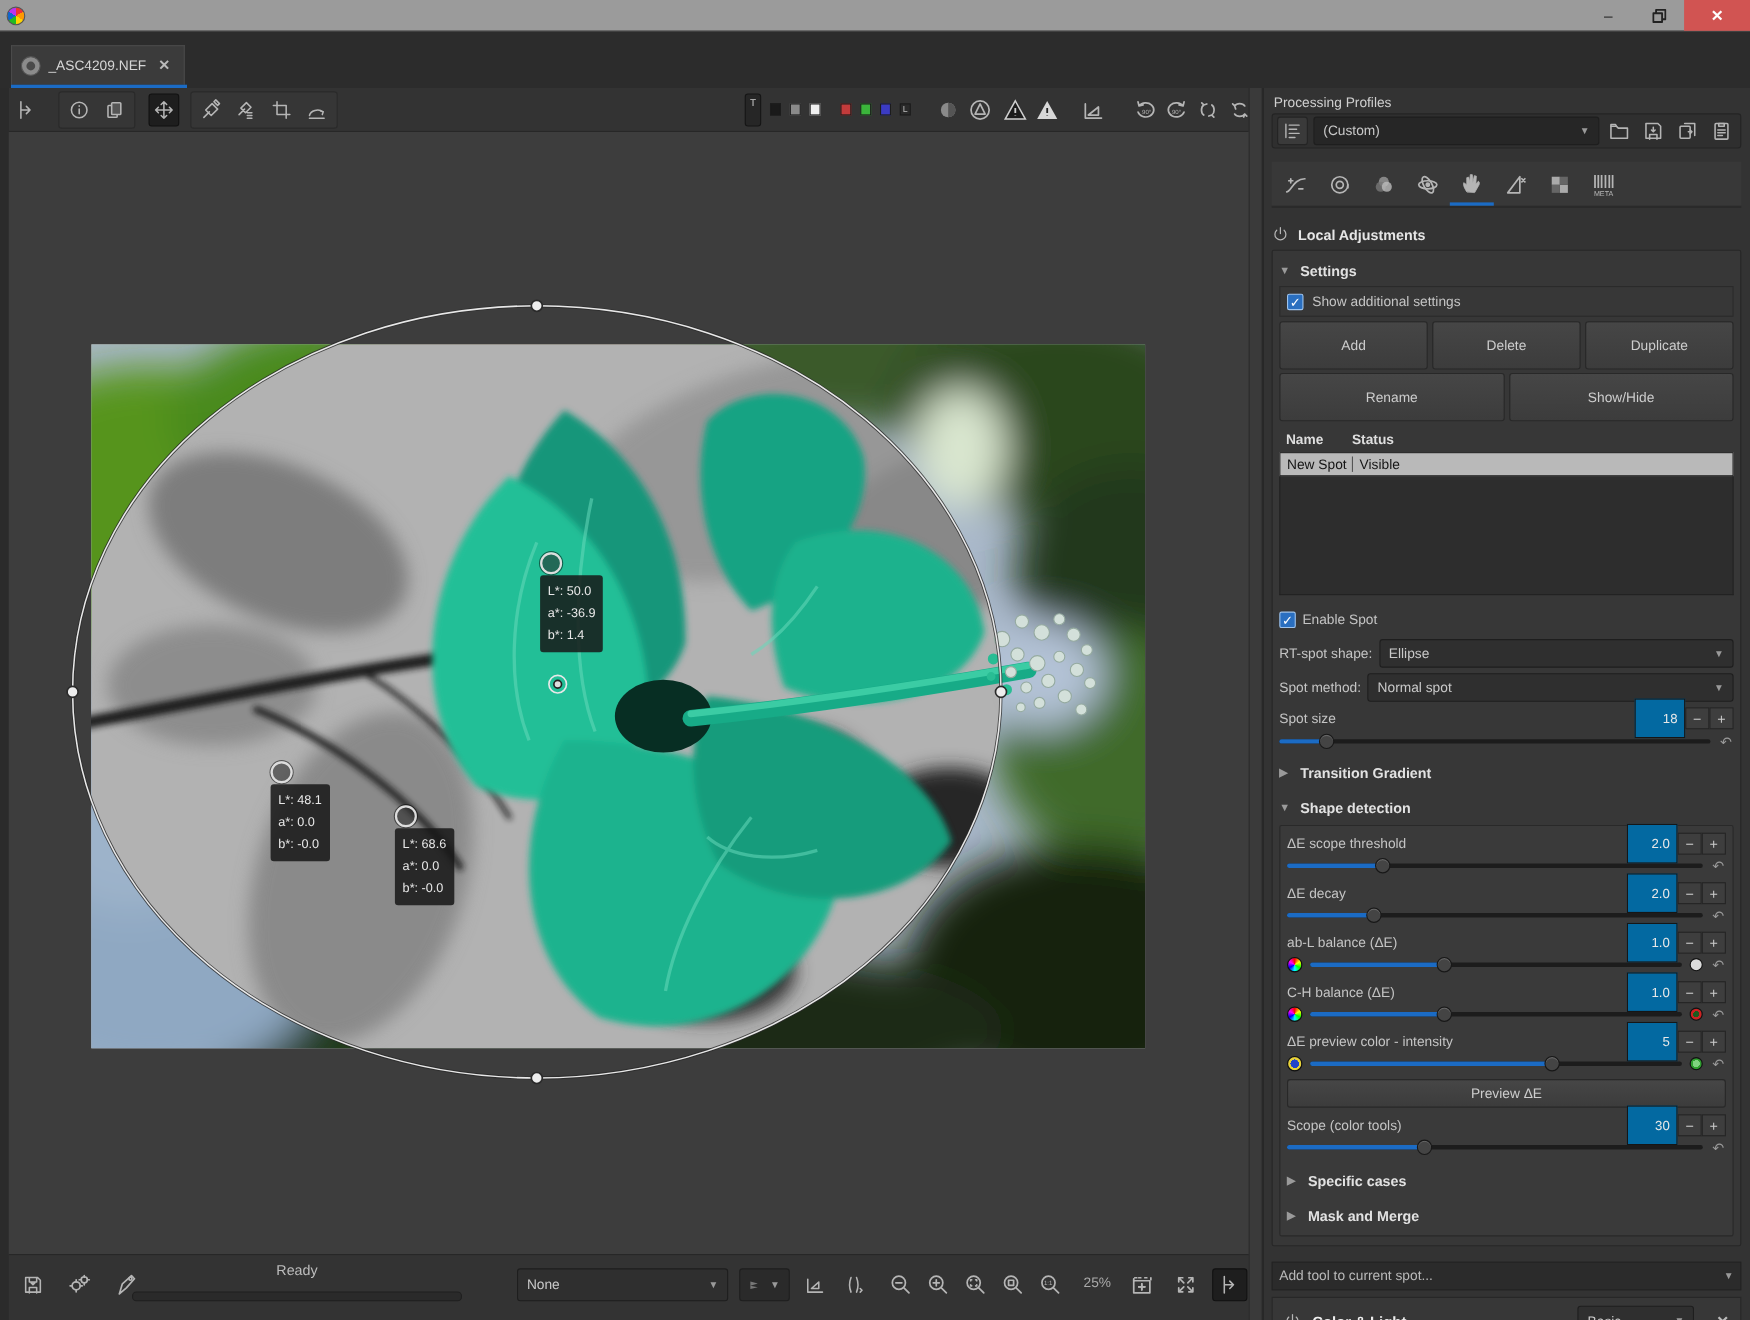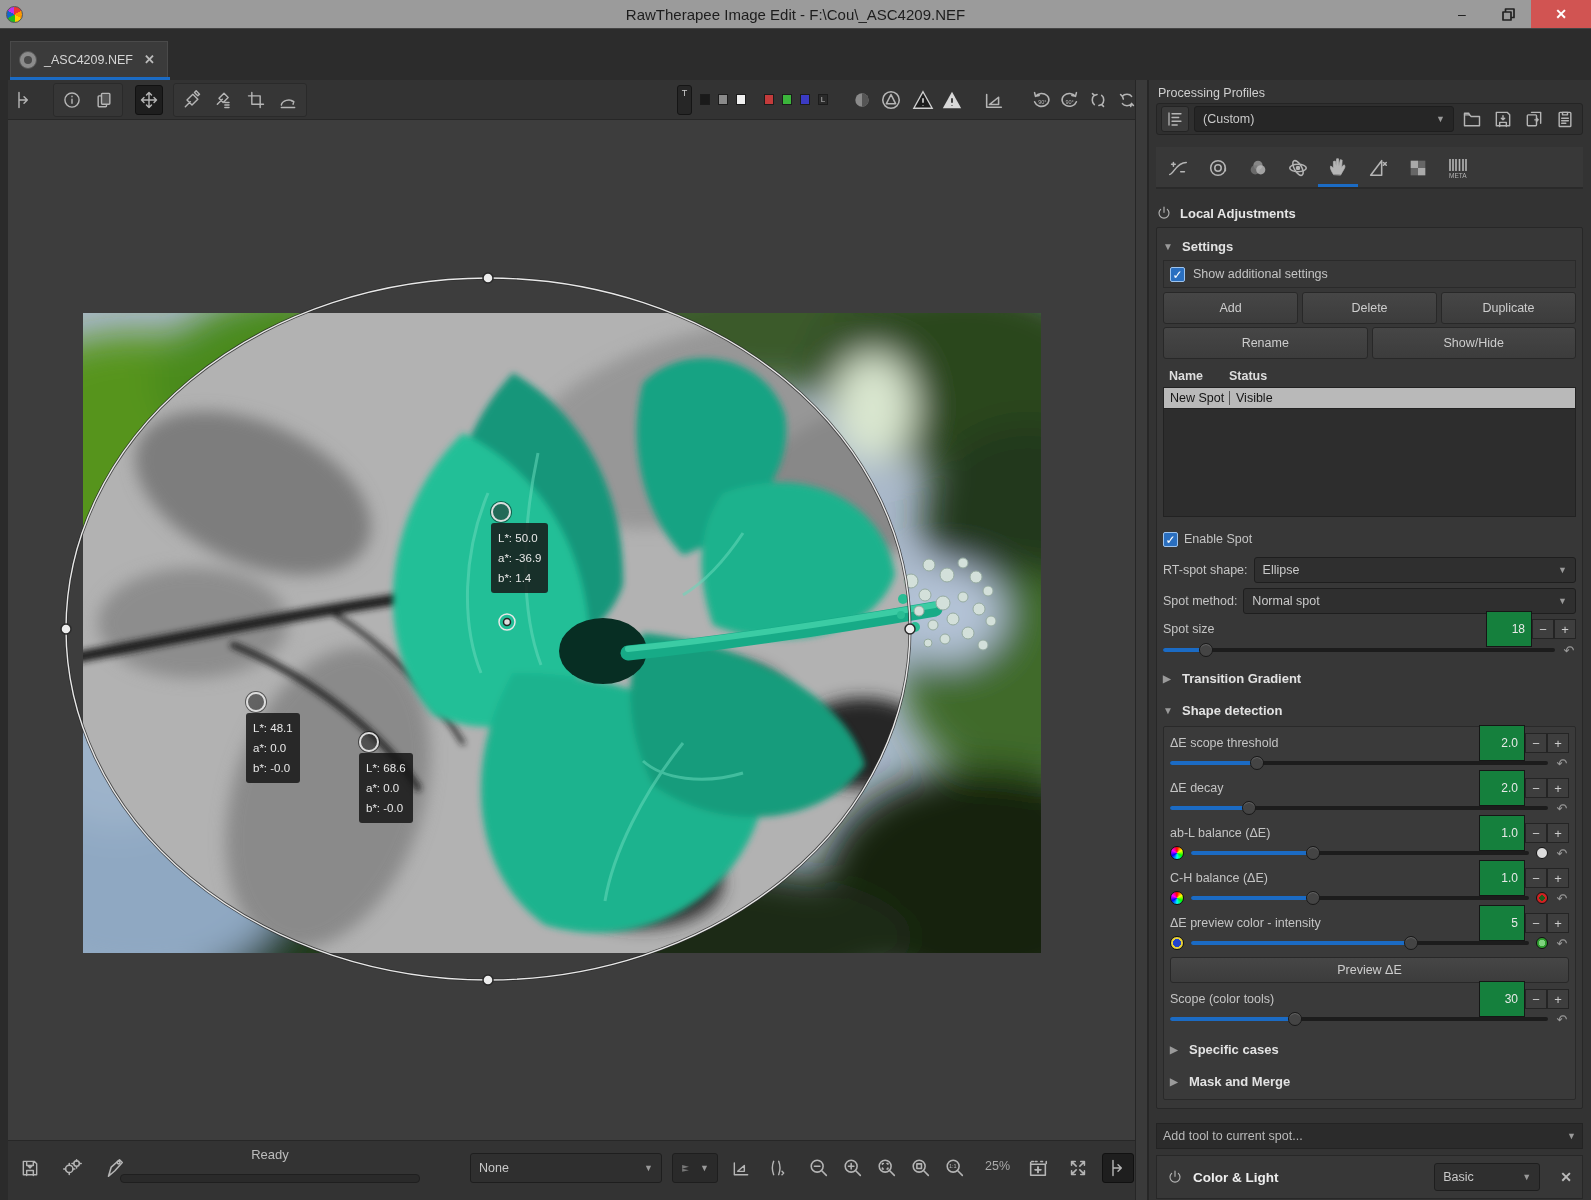--- a/index.html
+++ b/index.html
@@ -77,29 +77,29 @@
   .ttab.active { border-bottom:3px solid #1b6bc4; }
   .la-header { display:flex; align-items:flex-end; gap:8px; height:26px; margin-top:6px; font-weight:bold; color:#e6e6e6; font-size:13px;}
   .frame { border:1px solid #272727; background:#373737; border-radius:2px; margin-top:6px; padding:6px 6px 8px 6px; }
   .subframe { border:1px solid #292929; background:#3a3a3a; border-radius:2px; padding:4px 6px 6px 6px; margin-top:4px;}
   .expander { display:flex; align-items:center; gap:9px; height:24px; font-weight:bold; color:#e2e2e2; font-size:13px; }
   .exp-arrow { color:#9a9a9a; font-size:10px; width:10px; }
   .cb-box { display:flex; align-items:center; gap:8px; height:28px; border:1px solid #2a2a2a; padding:0 6px; margin:2px 0 4px 0;}
   .checkbox { width:15px; height:15px; background:#2a6fc0; border:1px solid #9ec4ee; border-radius:2px;
     color:#fff; font-size:12px; line-height:14px; text-align:center; }
   .btnrow { display:flex; gap:4px; margin-top:3px; }
-  .btn { flex:1; height:32px; background:linear-gradient(#464646,#3c3c3c); border:1px solid #282828; border-radius:3px;
+  .btn { flex:1; height:44px; background:linear-gradient(#464646,#3c3c3c); border:1px solid #282828; border-radius:3px;
     color:#cdcdcd; font-size:12.5px; display:flex; align-items:center; justify-content:center; }
   .tbl-head { display:flex; height:22px; align-items:center; font-weight:bold; color:#dedede; margin-top:6px; }
   .tbl-row { display:flex; height:22px; align-items:center; background:#b9b9b9; color:#141414; border:1px solid #222; }
   .tbl-empty { height:108px; background:#2d2d2d; border:1px solid #222; border-top:none; }
   .lblrow { display:flex; align-items:center; height:28px; margin-top:3px; gap:6px;}
   .lblrow .dropdown { flex:1; height:26px; }
   .valbox { margin-left:auto; display:flex; align-items:center; height:20px; }
-  .val { background:#15803d; color:#e8e8e8; min-width:46px; height:36px; display:flex; align-items:center;
+  .val { background:#0369a1; color:#e8e8e8; min-width:46px; height:36px; display:flex; align-items:center;
     justify-content:flex-end; padding:0 6px; font-size:12px; border:1px solid #161616; }
   .pm { width:22px; height:20px; background:#3e3e3e; border:1px solid #242424; color:#ccc; display:flex;
     align-items:center; justify-content:center; font-size:13px; }
   .slider-line { display:flex; align-items:center; gap:7px; height:16px; margin-top:2px; }
   .track { position:relative; flex:1; height:4px; background:#1c1c1c; border-radius:2px; }
   .fill { position:absolute; left:0; top:0; height:4px; background:#1b6bc4; border-radius:2px; }
   .knob { position:absolute; top:-5px; width:14px; height:14px; border-radius:50%; background:#444;
     border:1px solid #181818; box-shadow:inset 0 1px 0 #666; transform:translateX(-50%); }
   .reset { color:#9a9a9a; font-size:13px; width:14px; text-align:center;}
   .cwheel { width:14px; height:14px; border-radius:50%; border:1px solid #111;
@@ -118,21 +118,20 @@
   .basic-dd { width:106px; height:28px; margin-left:auto; }
   .x-icon { color:#bbb; font-weight:bold; font-size:14px; margin-left:10px;}
 </style>
 </head>
 <body>
 
 <div id="app">
 
   <div class="titlebar">
     <div class="app-logo"></div>
-    <div class="title-text">RawTherapee Image Edit - F:\Cou\_ASC4209.NEF</div>
     <div class="win-btns">
       <div class="win-btn">–</div>
       <div class="win-btn">
         <svg class="ic" width="13" height="13" viewBox="0 0 13 13" style="stroke:#222">
             <path d="M3.5 3.5V1h8.5v8.5H9.5M1 4h8v8H1z"></path>
           </svg>
       </div>
       <div class="win-btn win-close">✕</div>
     </div>
   </div>

